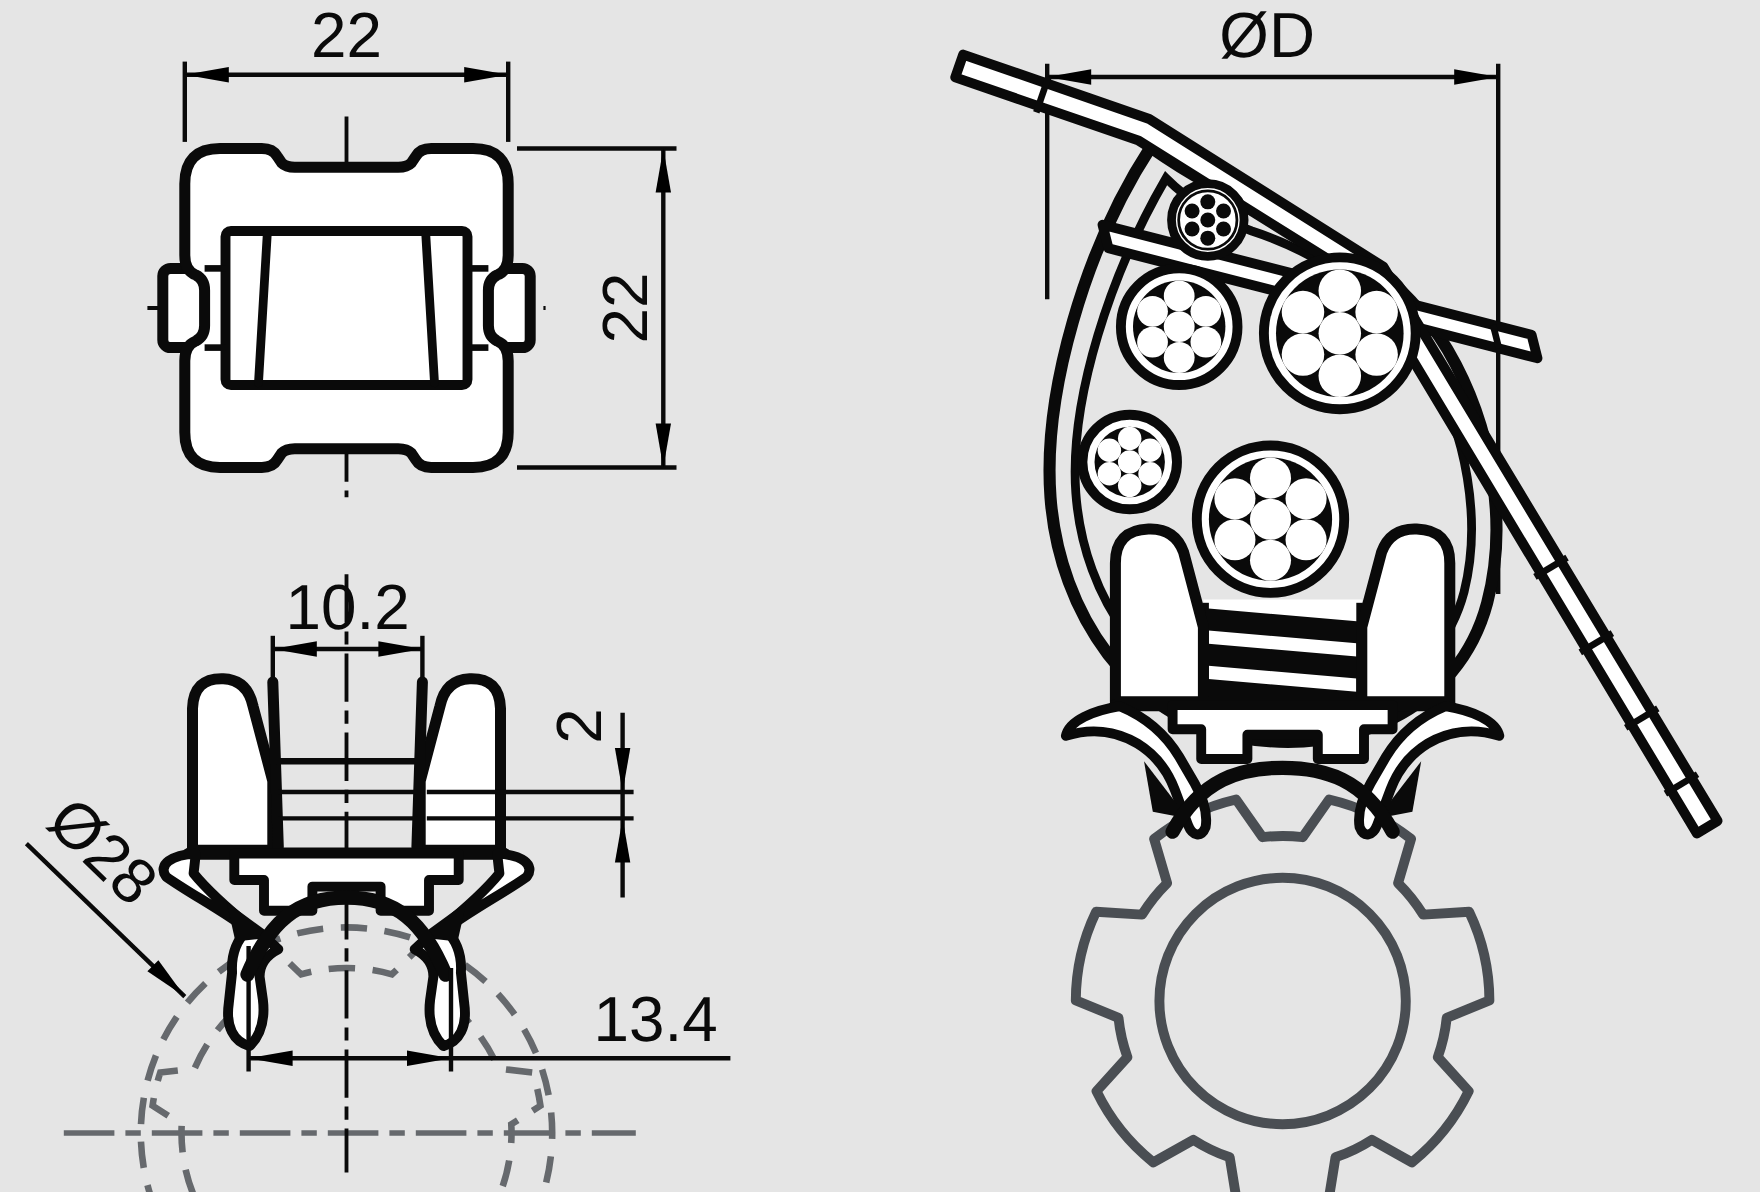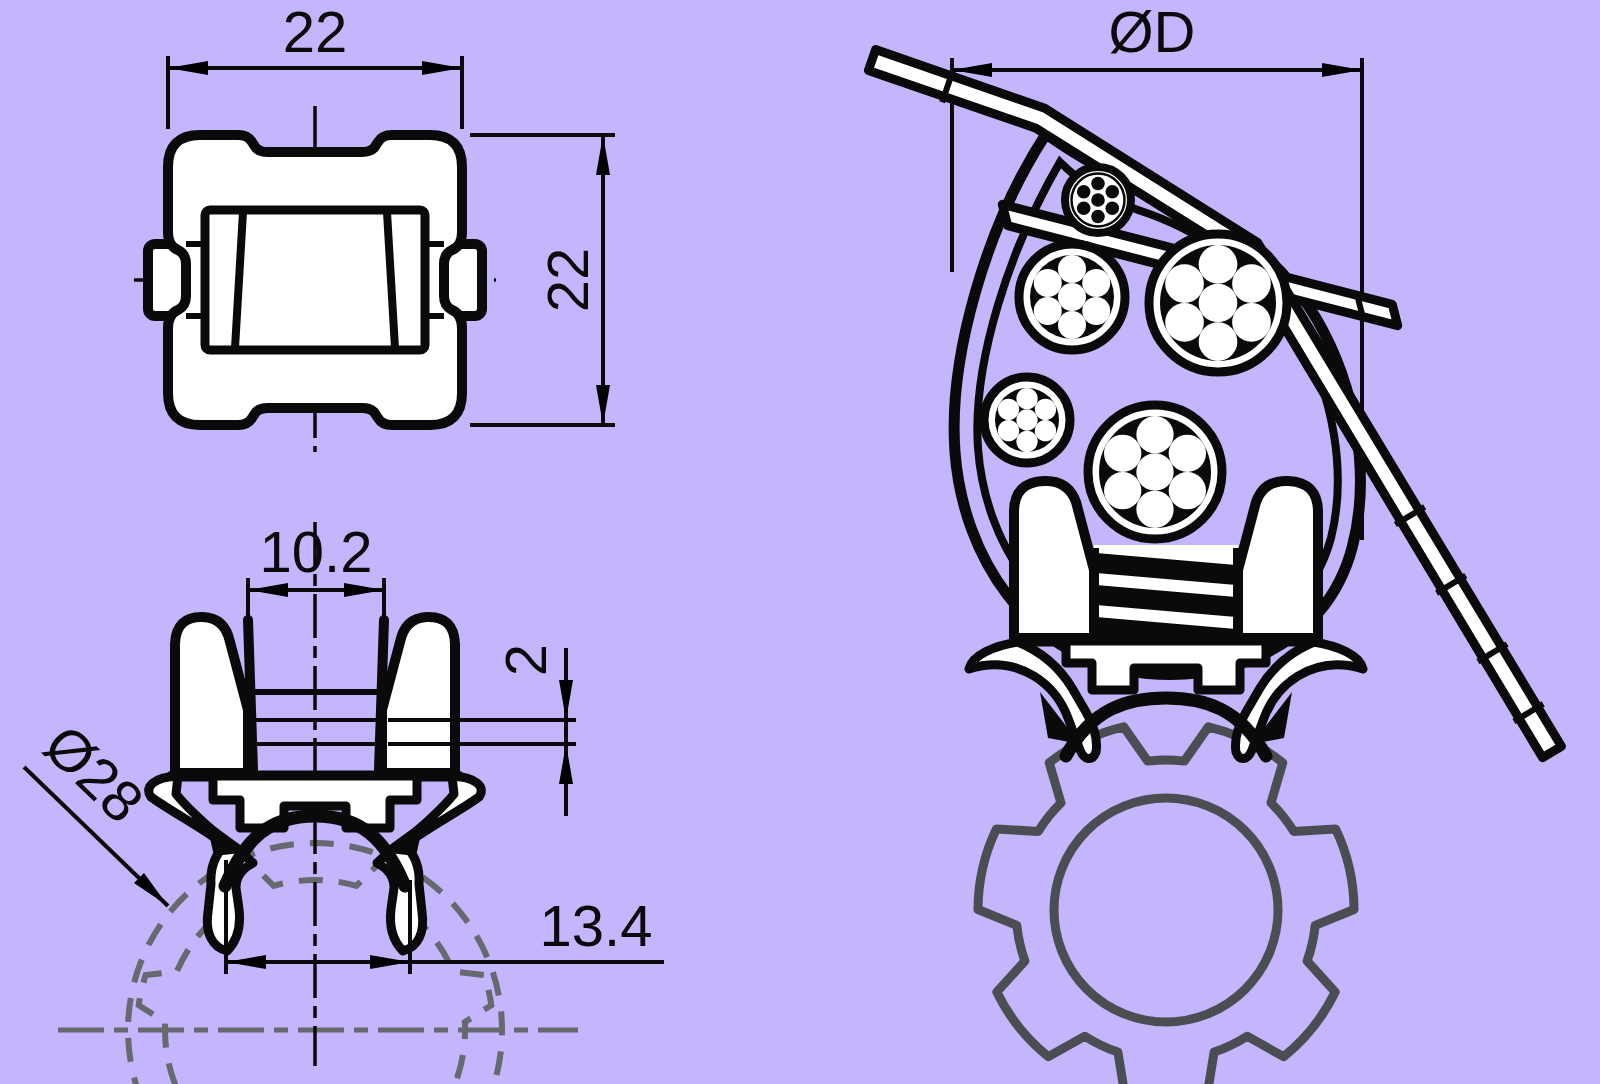--- a/index.html
+++ b/index.html
@@ -1,16 +1,16 @@
 <!DOCTYPE html>
 <html><head>
 <meta charset="utf-8">
 <style>
   html,body{margin:0;padding:0;background:#ffffff;}
-  .stage{width:1600px;height:1084px;position:relative;background:#c4b5fd;overflow:hidden;
+  .stage{width:1600px;height:1084px;position:relative;background:#e5e5e5;overflow:hidden;
          font-family:"Liberation Sans", sans-serif;}
   svg{display:block}
   
   .o   {fill:none;stroke-width:11;stroke-linejoin:round;stroke-linecap:round}
   .ow  {fill:#ffffff;stroke-width:10;stroke-linejoin:round;stroke-linecap:round}
   .ow9 {fill:#ffffff;stroke-width:9;stroke-linejoin:round;stroke-linecap:round}
   .m   {fill:none;stroke-width:8;stroke-linecap:round}
   .m6  {fill:none;stroke-width:6;stroke-linecap:butt}
   .t   {fill:none;stroke-width:4;stroke-linecap:butt}
   .seat{fill:none;stroke-width:13;stroke-linecap:round}

